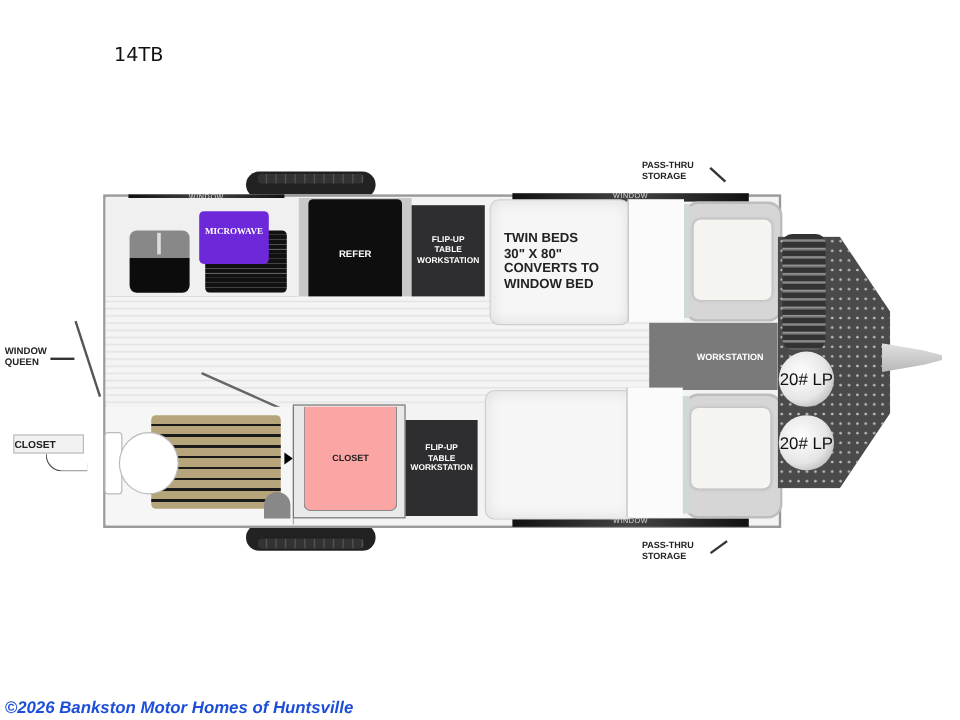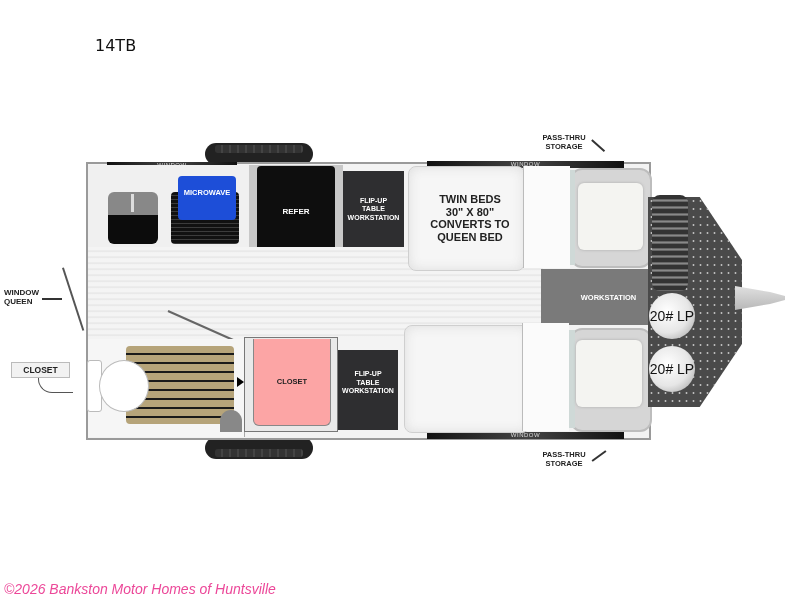--- a/index.html
+++ b/index.html
@@ -1,38 +1,38 @@
 <!DOCTYPE html>
 <html><head>
 <meta charset="utf-8">
 <style>
   html, body { margin: 0; padding: 0; }
   body { width: 800px; height: 600px; background: #ffffff; position: relative; overflow: hidden; font-family: "Liberation Sans", sans-serif; }
   .abs { position: absolute; }
   .model-title { left: 95px; top: 36px; font-size: 16px; color: #111; font-family: "DejaVu Sans", sans-serif; }
-  .lbl { font-weight: bold; color: #222; text-align: center; line-height: 1.15; }
+  .lbl { font-weight: bold; color: #222; line-height: 1.15; }
   .lbl-white { font-weight: bold; color: #fff; text-align: center; line-height: 1.2; }
   .shell { left: 86px; top: 162px; width: 565px; height: 278px; background: #f3f3f3; border: 2px solid #9a9a9a; box-sizing: border-box; }
   .floor { left: 88px; top: 247px; width: 455px; height: 90px;
     background: repeating-linear-gradient(180deg, #f4f4f4 0px, #f4f4f4 3px, #e4e4e4 4px, #f7f7f7 6px); }
   .window-bar { height: 7px; background: linear-gradient(90deg, #111 0%, #444 50%, #111 100%); color: #ddd; font-size: 6px; text-align: center; line-height: 7px; letter-spacing: 0.5px; }
   .tire { background: #222; border-radius: 14px; }
   .tire-tread { background: repeating-linear-gradient(90deg, #333 0px, #333 6px, #555 7px, #333 8px); }
   .bed { background: #f6f6f6; border: 1px solid #cfcfcf; box-shadow: inset 0 0 12px #ddd; }
   .bed-fold { background: #fbfbfb; border-left: 1px solid #bbb; }
   .pillow { background: #f4f4f1; border-radius: 6px; box-shadow: 0 0 3px #aaa; }
   .bed-base { background: #d6d6d6; border: 2px solid #bdbdbd; border-radius: 12px; }
   .bluish { background: #cfd9d7; }
   .tongue { background: #4a4a4a; clip-path: polygon(0 0, 55% 0, 100% 30%, 100% 70%, 55% 100%, 0 100%); }
   .tongue-dots { background-image: radial-gradient(#bbb 0.8px, transparent 1.2px); background-size: 7px 8px; }
   .lp-tank { border-radius: 50%; background: radial-gradient(circle at 40% 40%, #fff 0%, #e6e6e6 55%, #9a9a9a 100%); color: #111; font-weight: normal; font-size: 14px; display: flex; align-items: center; justify-content: center; }
   .spare { background: repeating-linear-gradient(180deg, #333 0px, #333 4px, #999 5px, #555 7px); border-radius: 8px; }
   .hitch { background: linear-gradient(180deg, #eee, #aaa); clip-path: polygon(0 20%, 70% 35%, 100% 45%, 100% 55%, 70% 65%, 0 80%); }
   .arrow-line { height: 1.5px; background: #333; transform-origin: left center; }
-  .footer { left: 4px; top: 581px; font-size: 14px; font-weight: normal; font-style: italic; color: #ec4899; }
+  .footer { left: 4px; top: 581px; font-size: 14px; font-weight: bold; font-style: italic; color: #1d4ed8; }
   .deck { background: repeating-linear-gradient(180deg, #b6a47a 0px, #b6a47a 7px, #1a1a1a 7px, #1a1a1a 9px); border-radius: 4px; }
 </style>
 </head>
 <body>
 
 <div class="abs model-title">14TB</div>
 
 <div class="abs tire" style="left:205px; top:143px; width:108px; height:22px;">
   <div class="abs tire-tread" style="left:10px; top:2px; width:88px; height:8px; border-radius:3px;"></div>
 </div>
@@ -45,21 +45,21 @@
 
 <div class="abs window-bar" style="left:107px; top:162px; width:130px;">WINDOW</div>
 <div class="abs window-bar" style="left:427px; top:161px; width:197px;">WINDOW</div>
 <div class="abs window-bar" style="left:427px; top:432px; width:197px;">WINDOW</div>
 
 <div class="abs" style="left:88px; top:165px; width:164px; height:82px; background:#f0f0f0; border-bottom:1px solid #999;"></div>
 <div class="abs" style="left:108px; top:192px; width:50px; height:52px; border-radius:6px; background:linear-gradient(180deg, #888 0%, #888 45%, #0c0c0c 45%, #0c0c0c 100%);">
   <div class="abs" style="left:23px; top:2px; width:3px; height:18px; background:#ddd;"></div>
 </div>
 <div class="abs" style="left:171px; top:192px; width:68px; height:52px; background:repeating-linear-gradient(180deg, #111 0px, #111 3px, #666 4px); border-radius:4px;"></div>
-<div class="abs lbl-white" style="left:178px; top:176px; width:58px; height:44px; background:#1d4ed8; border-radius:4px; font-size:7.5px; display:flex; align-items:center; justify-content:center; padding-bottom:12px; box-sizing:border-box;">
+<div class="abs lbl-white" style="left:166px; top:176px; width:58px; height:44px; background:#6d28d9; border-radius:4px; font-size:7.5px; display:flex; align-items:center; justify-content:center; padding-bottom:12px; box-sizing:border-box;font-family:Liberation Serif, serif;">
   <span>MICROWAVE</span>
 </div>
 
 <div class="abs" style="left:249px; top:165px; width:94px; height:96px; background:#c8c8c8;"></div>
 <div class="abs lbl-white" style="left:257px; top:166px; width:78px; height:92px; background:#0e0e0e; border-radius:4px; font-size:8px; display:flex; align-items:center; justify-content:center;">
   <span>REFER</span>
 </div>
 
 <div class="abs lbl-white" style="left:343px; top:171px; width:61px; height:77px; background:#2e2e30; font-size:7px; display:flex; flex-direction:column; align-items:center; justify-content:center;">
   <div>FLIP-UP</div>
@@ -101,21 +101,21 @@
 
 <div class="abs bed-base" style="left:570px; top:168px; width:78px; height:96px;"></div>
 <div class="abs bluish" style="left:555px; top:170px; width:20px; height:95px;"></div>
 <div class="abs bed" style="left:408px; top:166px; width:115px; height:103px; border-radius:8px;"></div>
 <div class="abs bed-fold" style="left:523px; top:166px; width:46px; height:102px;"></div>
 <div class="abs pillow" style="left:578px; top:183px; width:65px; height:67px;"></div>
 <div class="abs lbl" style="left:420px; top:193px; width:100px; font-size:11px;">
   <div>TWIN BEDS</div>
   <div>30" X 80"</div>
   <div>CONVERTS TO</div>
-  <div>QUEEN BED</div>
+  <div>WINDOW BED</div>
 </div>
 
 <div class="abs lbl-white" style="left:541px; top:269px; width:107px; height:56px; background:#7a7a7a; font-size:7.5px; display:flex; align-items:center; justify-content:center; padding-left:28px; box-sizing:border-box;">
   <span>WORKSTATION</span>
 </div>
 
 <div class="abs bed-base" style="left:570px; top:328px; width:78px; height:100px;"></div>
 <div class="abs bluish" style="left:555px; top:330px; width:20px; height:98px;"></div>
 <div class="abs bed" style="left:404px; top:325px; width:124px; height:106px; border-radius:8px;"></div>
 <div class="abs bed-fold" style="left:522px; top:323px; width:46px; height:108px;"></div>

